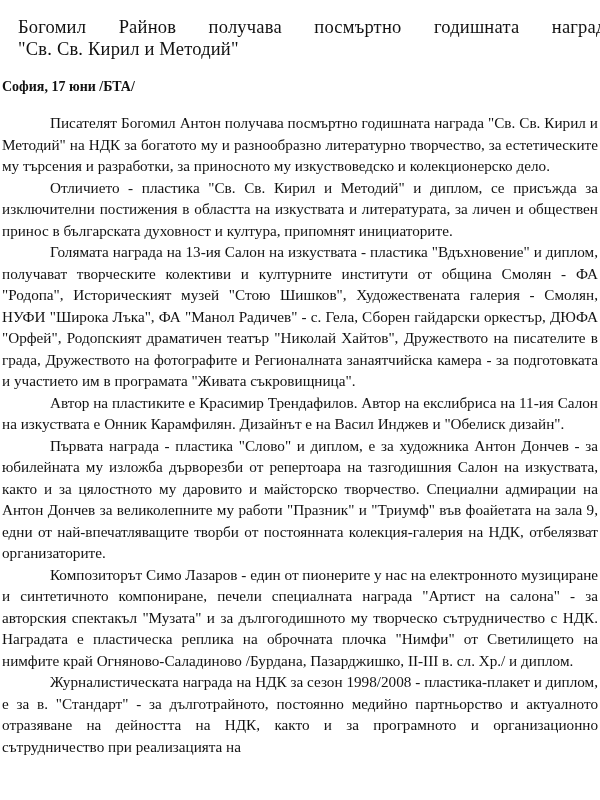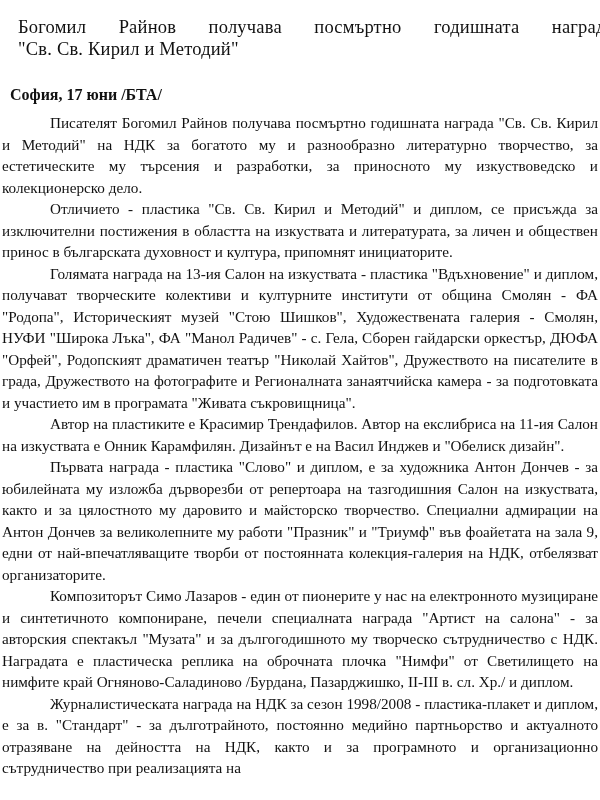--- a/index.html
+++ b/index.html
@@ -11,21 +11,21 @@
     .page { position: relative; width: 600px; height: 800px; }
     .title {
       position: absolute; left: 2px; top: 0px; width: 596px;
       font-weight: normal; font-size: 18.5px; line-height: 22px;
       text-align: justify; letter-spacing: 0.2px; margin: 16px;
     }
     .title .line1 { display: block; text-align: justify; text-align-last: justify; }
     .title .line2 { display: block; }
     .dateline {
       position: absolute; left: 2px; top: 77px;
-      font-weight: bold; font-size: 16px; line-height: 20px; margin: 8px;
+      font-weight: bold; font-size: 14px; line-height: 20px; margin: 0;
     }
     .body {
       position: absolute; left: 2px; top: 112px; width: 596px;
       font-size: 15.2px; line-height: 21.5px;
     }
     .body p {
       margin: 0; text-align: justify; text-indent: 48px;
     }
   </style>
 </head>
@@ -33,21 +33,21 @@
 
 <div class="page">
   <h1 class="title">
     <span class="line1">Богомил Райнов получава посмъртно годишната награда</span>
     <span class="line2">"Св. Св. Кирил и Методий"</span>
   </h1>
 
   <p class="dateline">София, 17 юни /БТА/</p>
 
   <div class="body">
-    <p>Писателят Богомил Райнов получава посмъртно годишната награда "Св. Св. Кирил и Методий" на НДК за богатото му и разнообразно литературно творчество, за естетическите му търсения и разработки, за приносното му изкуствоведско и колекционерско дело.</p>
+    <p>Писателят Богомил Антон получава посмъртно годишната награда "Св. Св. Кирил и Методий" на НДК за богатото му и разнообразно литературно творчество, за естетическите му търсения и разработки, за приносното му изкуствоведско и колекционерско дело.</p>
     <p>Отличието - пластика "Св. Св. Кирил и Методий" и диплом, се присъжда за изключителни постижения в областта на изкуствата и литературата, за личен и обществен принос в българската духовност и култура, припомнят инициаторите.</p>
     <p>Голямата награда на 13-ия Салон на изкуствата - пластика "Вдъхновение" и диплом, получават творческите колективи и културните институти от община Смолян - ФА "Родопа", Историческият музей "Стою Шишков", Художествената галерия - Смолян, НУФИ "Широка Лъка", ФА "Манол Радичев" - с. Гела, Сборен гайдарски оркестър, ДЮФА "Орфей", Родопският драматичен театър "Николай Хайтов", Дружеството на писателите в града, Дружеството на фотографите и Регионалната занаятчийска камера - за подготовката и участието им в програмата "Живата съкровищница".</p>
     <p>Автор на пластиките е Красимир Трендафилов. Автор на екслибриса на 11-ия Салон на изкуствата е Онник Карамфилян. Дизайнът е на Васил Инджев и "Обелиск дизайн".</p>
     <p>Първата награда - пластика "Слово" и диплом, е за художника Антон Дончев - за юбилейната му изложба дърворезби от репертоара на тазгодишния Салон на изкуствата, както и за цялостното му даровито и майсторско творчество. Специални адмирации на Антон Дончев за великолепните му работи "Празник" и "Триумф" във фоайетата на зала 9, едни от най-впечатляващите творби от постоянната колекция-галерия на НДК, отбелязват организаторите.</p>
     <p>Композиторът Симо Лазаров - един от пионерите у нас на електронното музициране и синтетичното компониране, печели специалната награда "Артист на салона" - за авторския спектакъл "Музата" и за дългогодишното му творческо сътрудничество с НДК. Наградата е пластическа реплика на оброчната плочка "Нимфи" от Светилището на нимфите край Огняново-Саладиново /Бурдана, Пазарджишко, II-III в. сл. Хр./ и диплом.</p>
     <p>Журналистическата награда на НДК за сезон 1998/2008 - пластика-плакет и диплом, е за в. "Стандарт" - за дълготрайното, постоянно медийно партньорство и актуалното отразяване на дейността на НДК, както и за програмното и организационно сътрудничество при реализацията на</p>
   </div>
 </div>
 
 </body></html>

